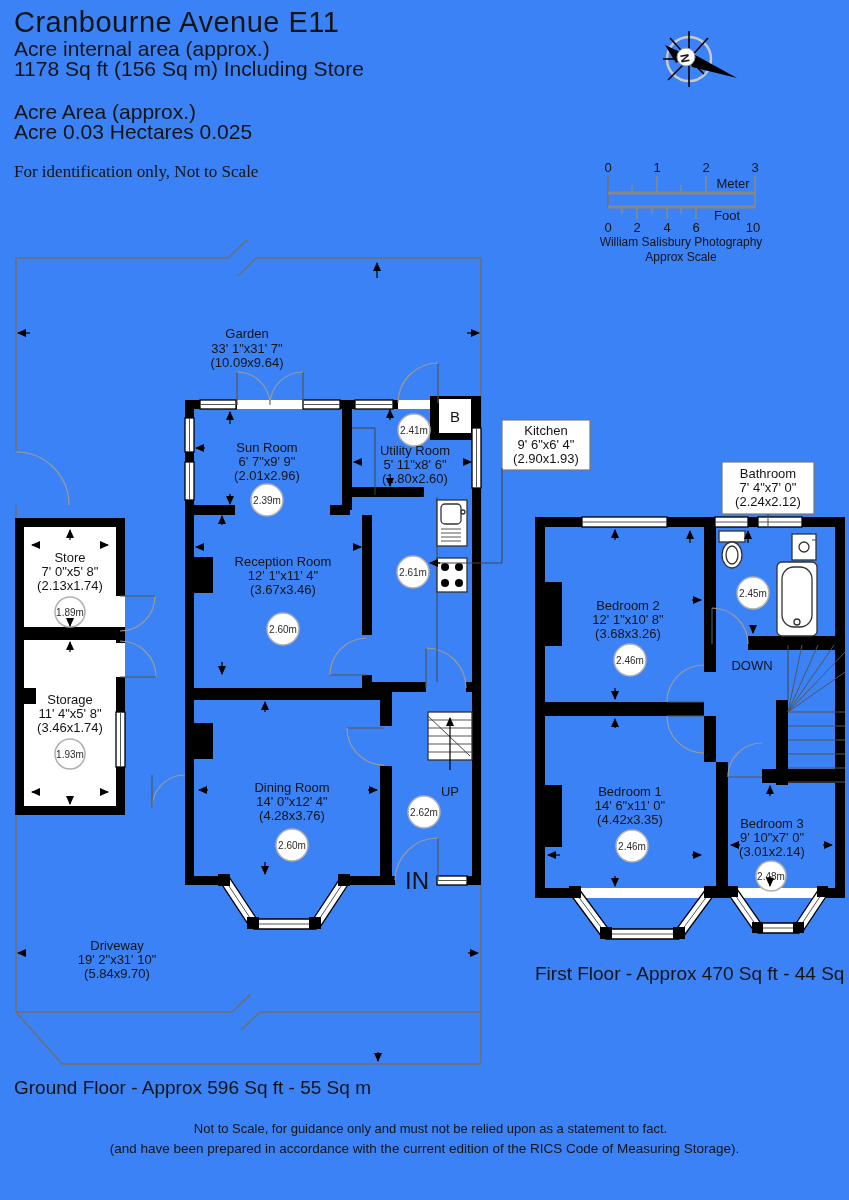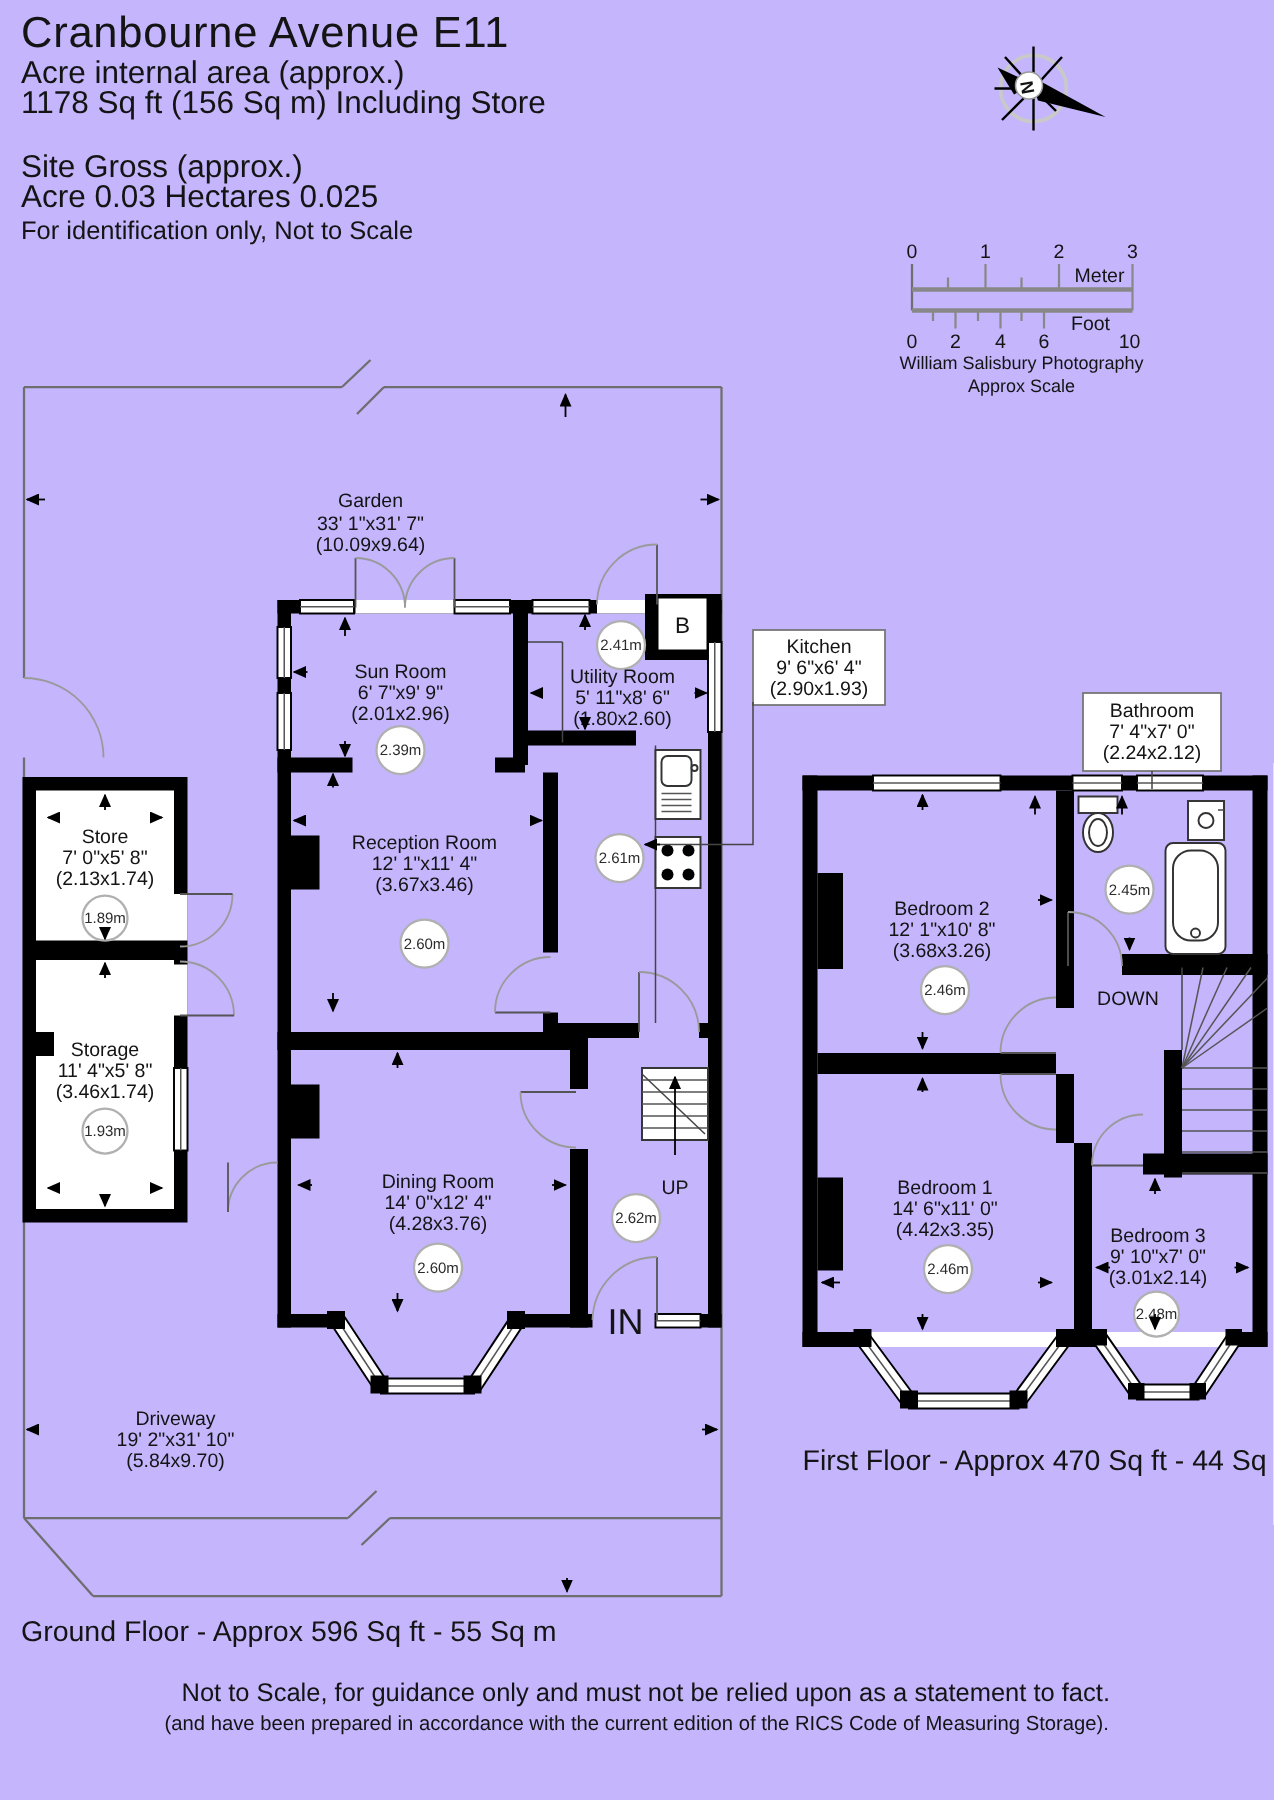--- a/index.html
+++ b/index.html
@@ -1,25 +1,25 @@
 <!DOCTYPE html>
 <html><head>
 <meta charset="utf-8">
 <style>
   html,body{margin:0;padding:0;background:#fff;}
-  #stage{position:relative;width:849px;height:1200px;background:#c4b5fd;overflow:hidden;
+  #stage{position:relative;width:849px;height:1200px;background:#3b82f6;overflow:hidden;
          font-family:"Liberation Sans",sans-serif;color:#141414;}
   .hdr{position:absolute;left:14px;top:6px;}
   .hdr .title{font-size:29px;line-height:33px;letter-spacing:.5px;}
   .hdr .big{font-size:21px;line-height:20px;}
   .hdr .gap{margin-top:23px;}
   .hdr .sm{font-size:17px;line-height:19px;}
-  .hdr .smgap{margin-top:2px;}
+  .hdr .smgap{margin-top:20px;font-family:Liberation Serif, serif;}
   .ftr{position:absolute;left:0;top:1118px;width:849px;text-align:center;}
-  .ftr .f1{font-size:17px;line-height:22px;margin-left:12px;}
+  .ftr .f1{font-size:13px;line-height:22px;margin-left:12px;}
   .ftr .f3{font-size:13.5px;line-height:17px;}
   svg{position:absolute;left:0;top:0;}
   svg text{font-family:"Liberation Sans",sans-serif;fill:#141414;}
   .rm{font-size:13px;text-anchor:middle;}
   .cc{font-size:10px;text-anchor:middle;fill:#2b2b2b;}
   .cap{font-size:19px;}
   .tick{font-size:13px;text-anchor:middle;}
   .cred{font-size:12px;text-anchor:middle;}
   .updown{font-size:13px;text-anchor:middle;}
   .in{font-size:24px;text-anchor:middle;}
@@ -39,21 +39,21 @@
 </style>
 </head>
 <body>
 
 <div id="stage">
 
   <div class="hdr">
     <div class="title">Cranbourne Avenue E11</div>
     <div class="big">Acre internal area (approx.)</div>
     <div class="big">1178 Sq ft (156 Sq m) Including Store</div>
-    <div class="big gap">Site Gross (approx.)</div>
+    <div class="big gap">Acre Area (approx.)</div>
     <div class="big">Acre 0.03 Hectares 0.025</div>
     <div class="sm smgap">For identification only, Not to Scale</div>
   </div>
 
   <svg width="849" height="1200" viewBox="0 0 849 1200">
     <defs>
       <marker id="ah" markerWidth="9" markerHeight="8" refX="8" refY="4" orient="auto" markerUnits="userSpaceOnUse">
         <path d="M0,0 L9,4 L0,8 z" fill="#000"></path>
       </marker>
     </defs>

